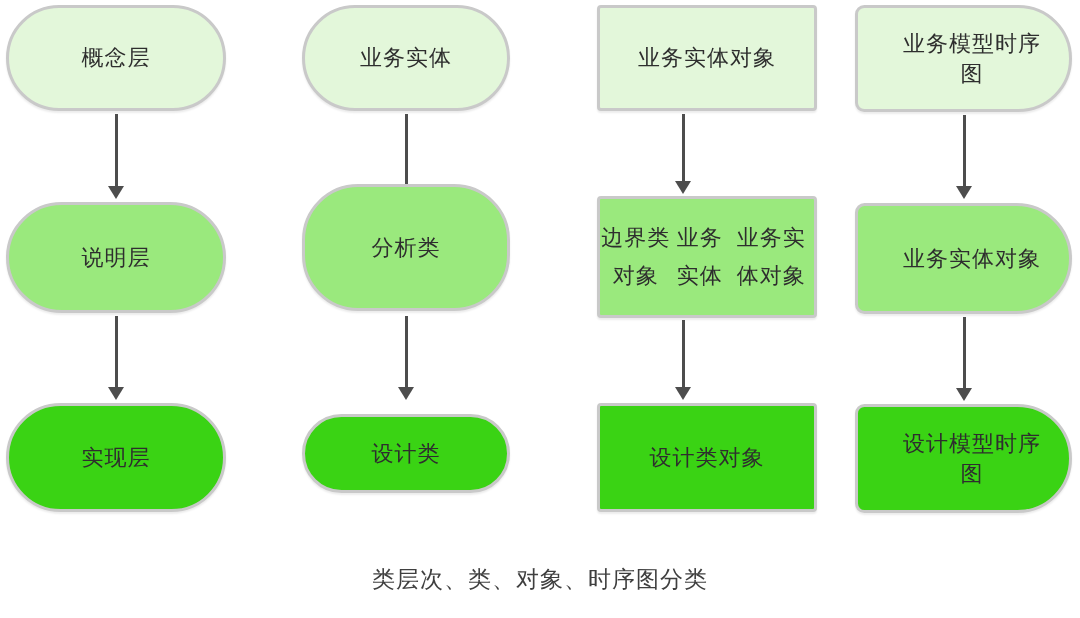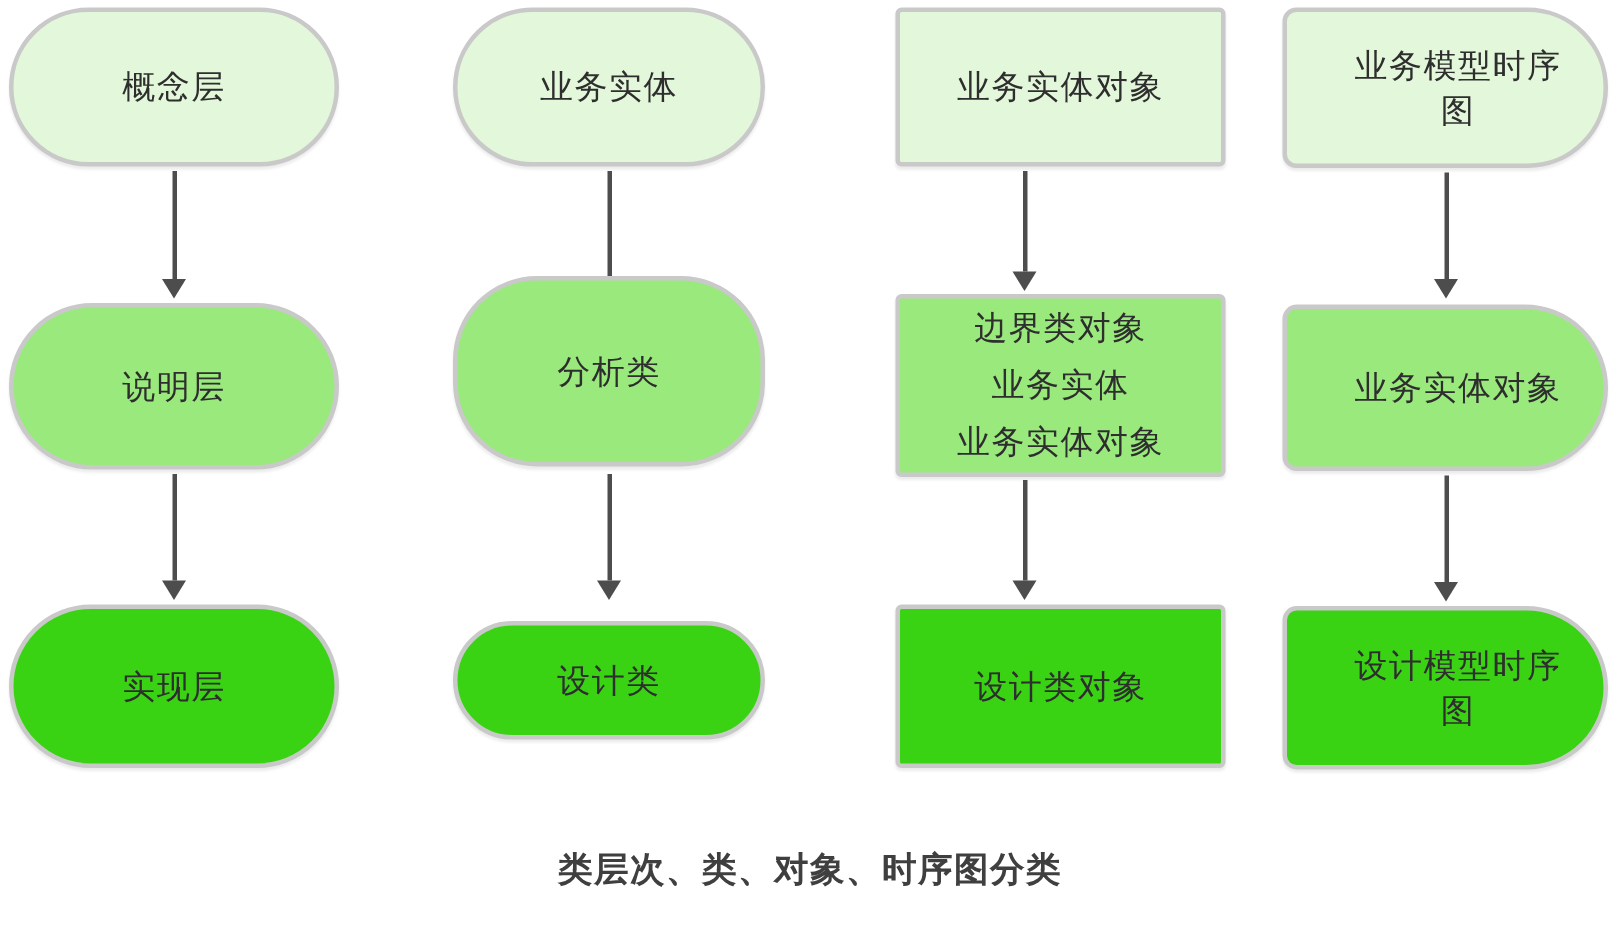--- a/index.html
+++ b/index.html
@@ -24,21 +24,21 @@
     box-shadow: 0 2px 2px rgba(0,0,0,0.08);
     text-align: center;
   }
   .node.l1 { background: var(--level1-fill, #e3f7da); }
   .node.l2 { background: var(--level2-fill, #9ae97d); }
   .node.l3 { background: var(--level3-fill, #3ad314); }
   .stadium { border-radius: 56px; }
   .rect { border-radius: 4px; margin-left: 24px; }
   .halfround { border-radius: 10px 58px 58px 10px; }
   .halfround span { margin-right: 28px; margin-left: 45px; }
-  .node.multi { flex-direction: column; justify-content: center; }
+  .node.multi { flex-direction: row; justify-content: center; }
   .node.multi div { line-height: 38px; }
   .arrow { position: absolute; width: 16px; }
   .arrow .shaft {
     width: 3px;
     height: calc(100% - 13px);
     margin: 0 auto;
     background: var(--arrow, #4d4d4d);
   }
   .arrow .head {
     width: 0; height: 0;
@@ -48,21 +48,20 @@
     border-top: 13px solid var(--arrow, #4d4d4d);
   }
   .caption {
     position: absolute;
     left: 0; top: 564px;
     width: 100%;
     text-align: center;
     font-size: 23px;
     letter-spacing: 1px;
     color: var(--caption-text, #3f3f3f);
-    font-weight: bold;
   }
 </style>
 </head>
 <body>
 
 <div class="canvas">
 
   <div class="node stadium l1" style="left:6px; top:5px; width:220px; height:106px">
     <span>概念层</span>
   </div>

